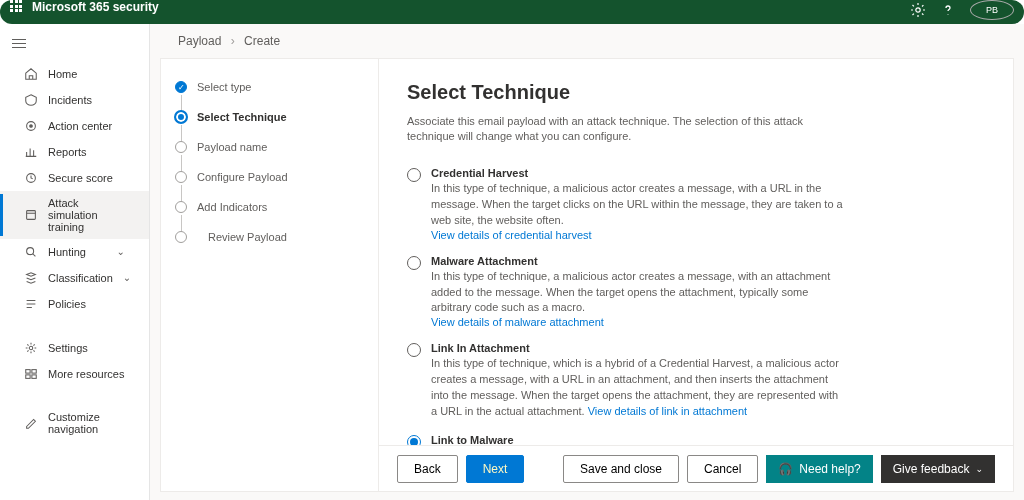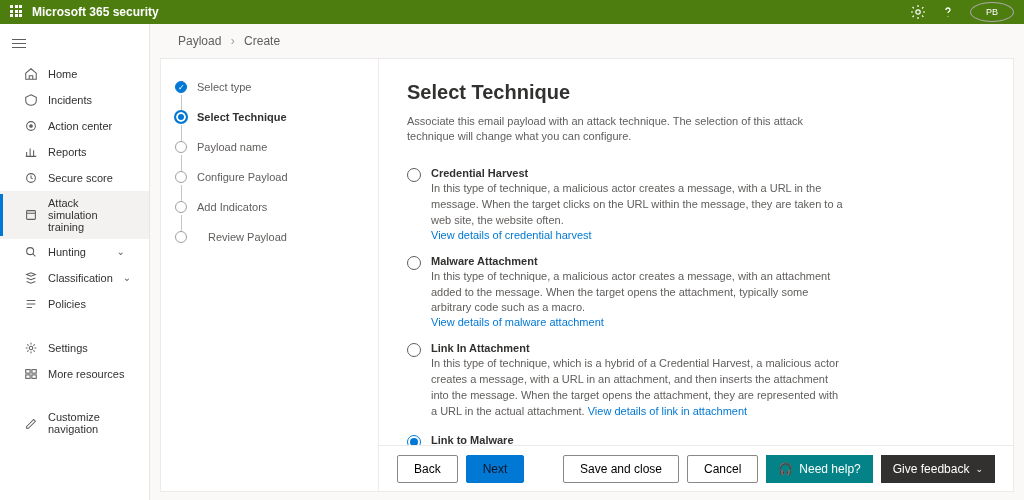--- a/index.html
+++ b/index.html
@@ -1,18 +1,18 @@
 <!DOCTYPE html>
 <html><head>
 <meta charset="utf-8">
 <style>
 * { margin: 0; padding: 0; box-sizing: border-box; font-family: "Segoe UI", -apple-system, sans-serif; }
 body { width: 1024px; height: 500px; overflow: hidden; background: #fff; }
 
-.topbar { height: 24px; background: #4d7c0f; color: #fff; display: flex; align-items: center; padding: 0 10px; font-size: 12px; }
+.topbar { height: 24px; background: #14532d; color: #fff; display: flex; align-items: flex-start; padding: 0 10px; font-size: 12px; border-radius: 12px; }
 .waffle { width: 14px; height: 14px; margin-right: 8px; display: grid; grid-template-columns: repeat(3, 3px); grid-template-rows: repeat(3, 3px); gap: 1.5px; }
 .waffle span { background: #fff; }
 .topbar-title { font-weight: 600; flex: 1; }
 .topbar-right { display: flex; align-items: center; gap: 14px; }
 .ticon { width: 16px; height: 16px; display:flex; align-items:center; justify-content:center; }
 .avatar { width: 44px; height: 20px; border-radius: 50%; border: 1px solid #aaa; display:flex; align-items:center; justify-content:center; font-size: 9px; }
 
 .shell { display: flex; height: calc(500px - 24px); }
 .sidebar { width: 150px; border-right: 1px solid #e5e5e5; padding: 8px 0; background:#fff; }
 .hamburger { padding: 4px 12px 10px; }
@@ -47,21 +47,21 @@
 .radio-circle { width:14px; height:14px; border:1px solid #605e5c; border-radius:50%; flex-shrink:0; margin-top:1px; position:relative;}
 .radio-opt.selected .radio-circle { border-color:#0078d4;}
 .radio-opt.selected .radio-circle::after { content:""; position:absolute; inset:2px; border-radius:50%; background:#0078d4;}
 .radio-body { font-size:11px; color:#323130;}
 .radio-title { font-weight:600; margin-bottom:2px;}
 .radio-desc { color:#605e5c; line-height:1.45;}
 .radio-link { color:#0078d4; }
 
 .footer { position:absolute; left:0; right:0; bottom:0; height:46px; border-top:1px solid #edebe9; background:#fff; display:flex; align-items:center; padding:8px 18px; gap:8px;}
 .btn { padding: 6px 16px; font-size:12px; border:1px solid #8a8886; background:#fff; cursor:pointer; border-radius:2px;}
-.btn.primary { background:#0078d4; border-color:#0078d4; color:#0f172a;}
+.btn.primary { background:#0078d4; border-color:#0078d4; color:#fef9c3;}
 .footer-spacer { flex:1;}
 .help-btn { background:#038387; color:#fff; border:none; padding:7px 12px; font-size:12px; display:flex; align-items:center; gap:6px;}
 .feedback-btn { background:#323130; color:#fff; border:none; padding:7px 12px; font-size:12px; display:flex; align-items:center; gap:6px;}
 
 svg { width:100%; height:100%; }
 </style>
 </head>
 <body>
 
 <div class="topbar">

